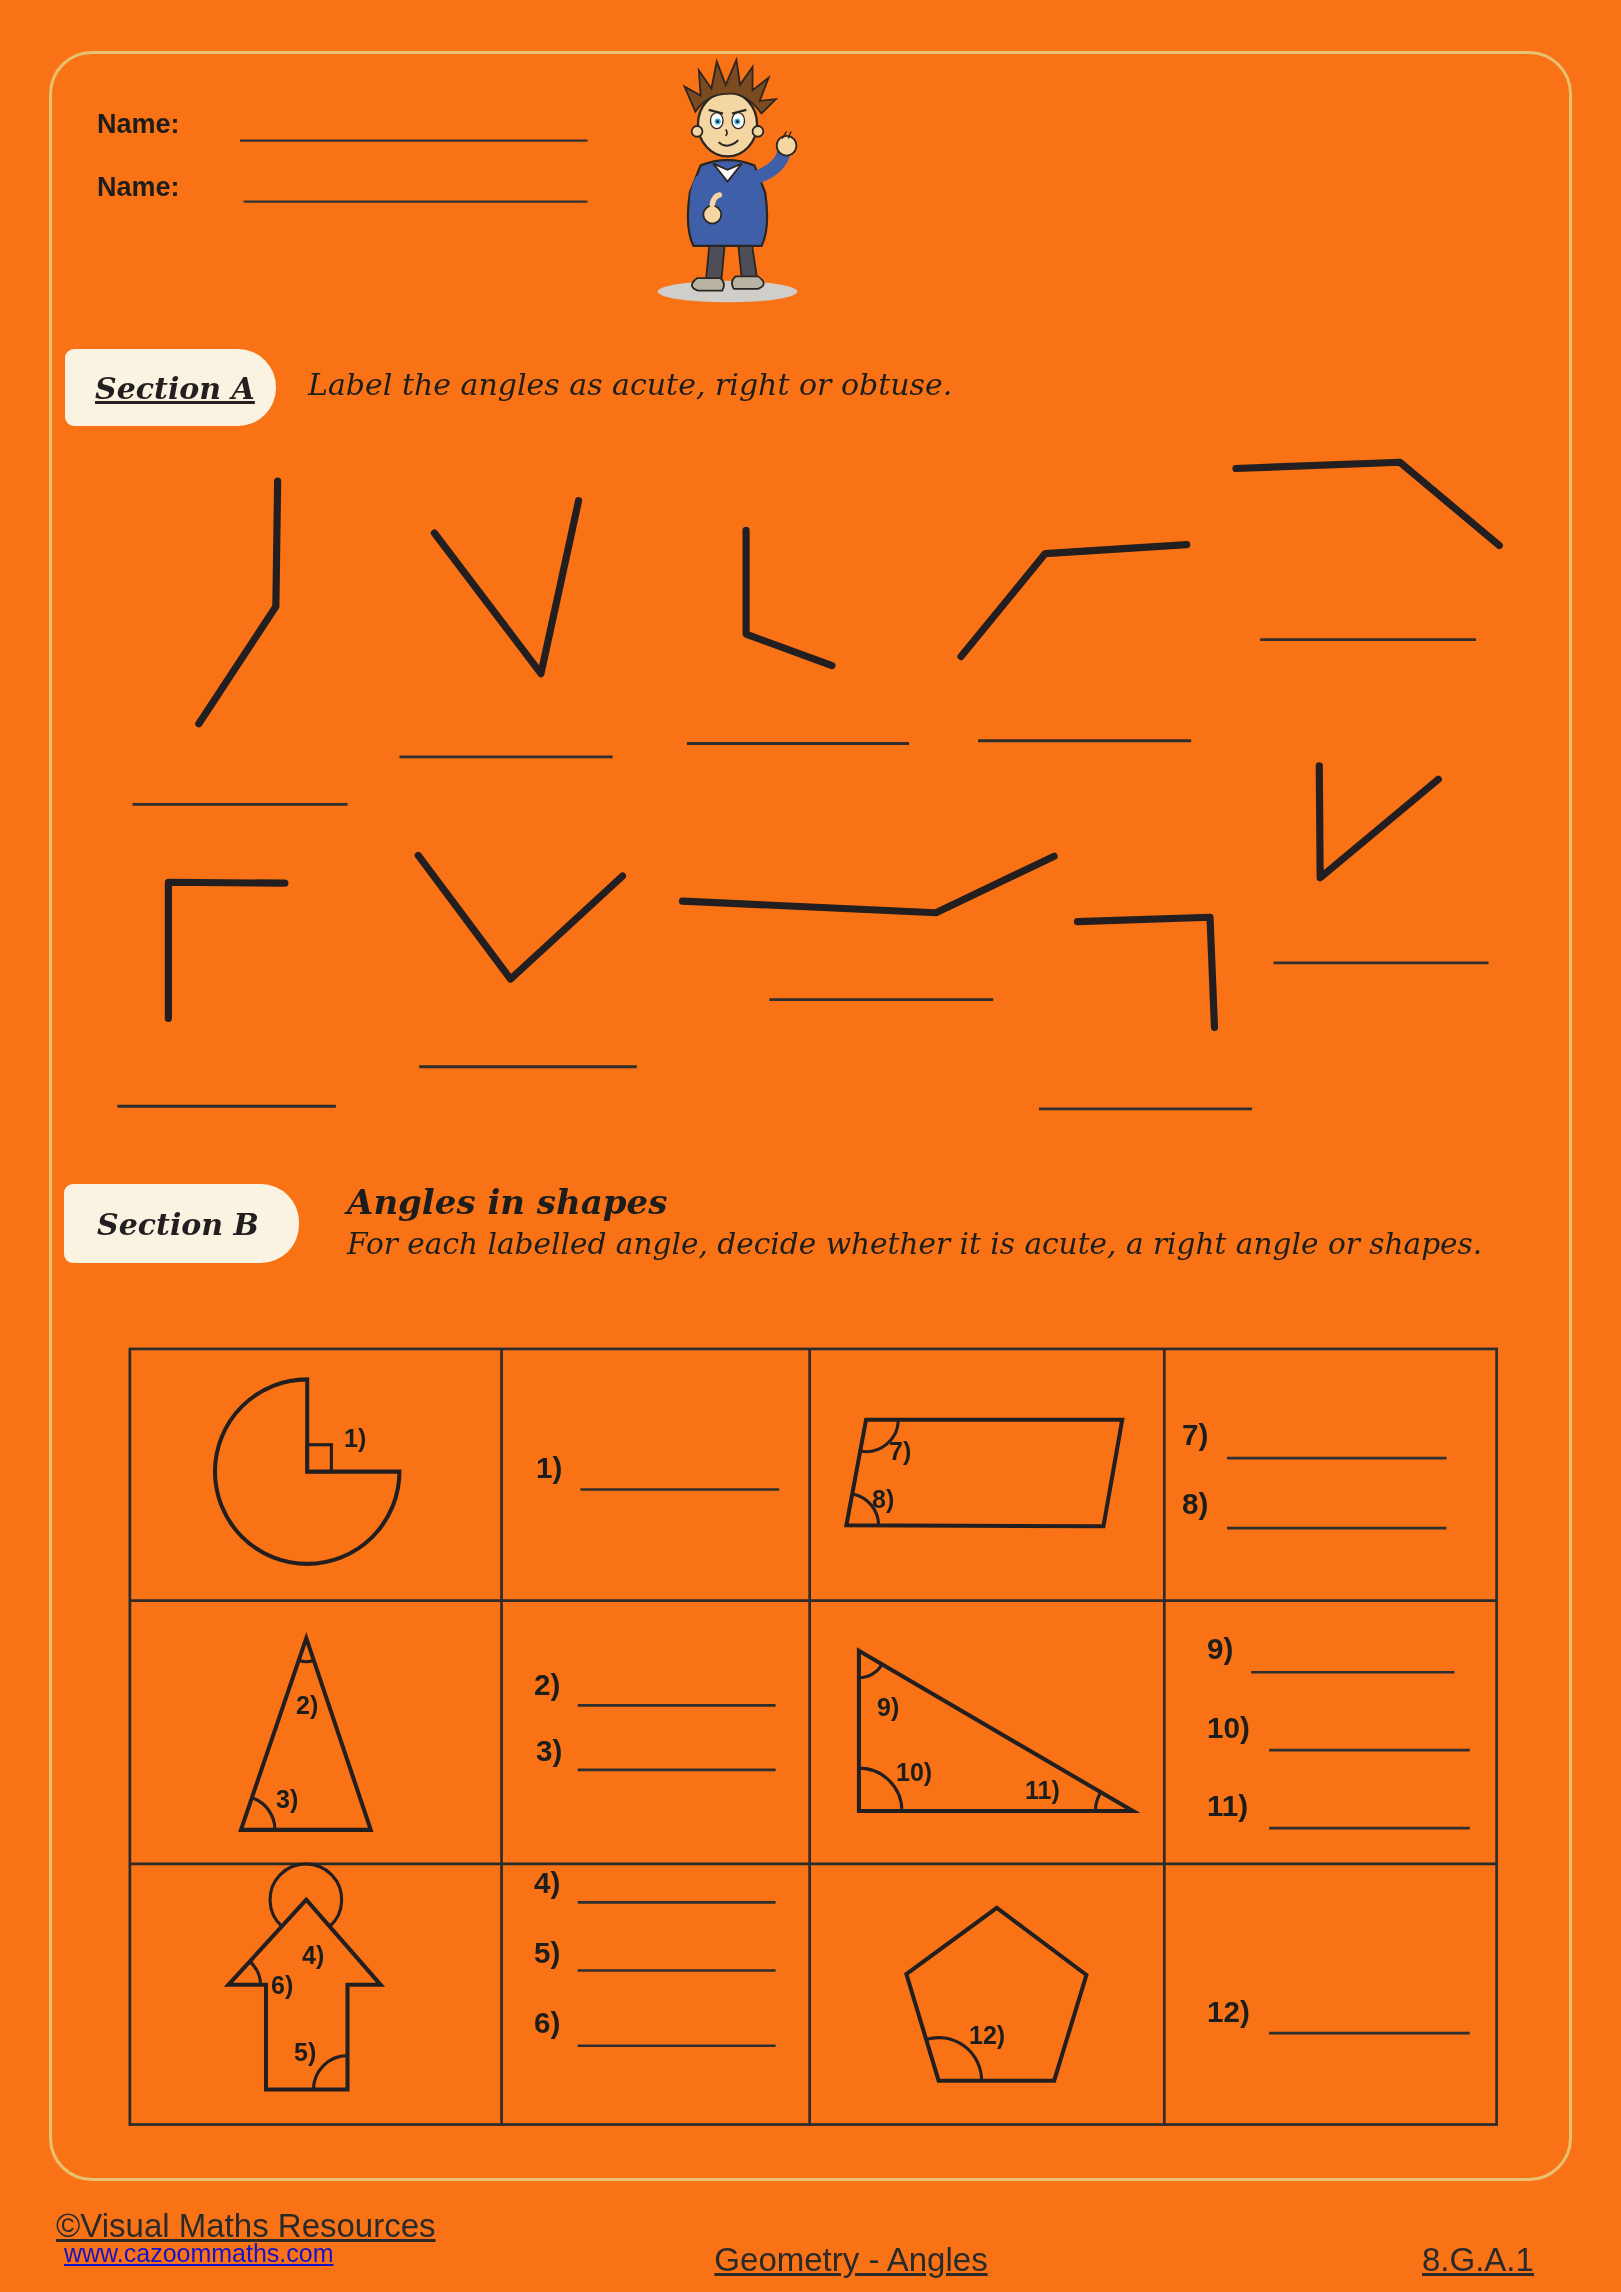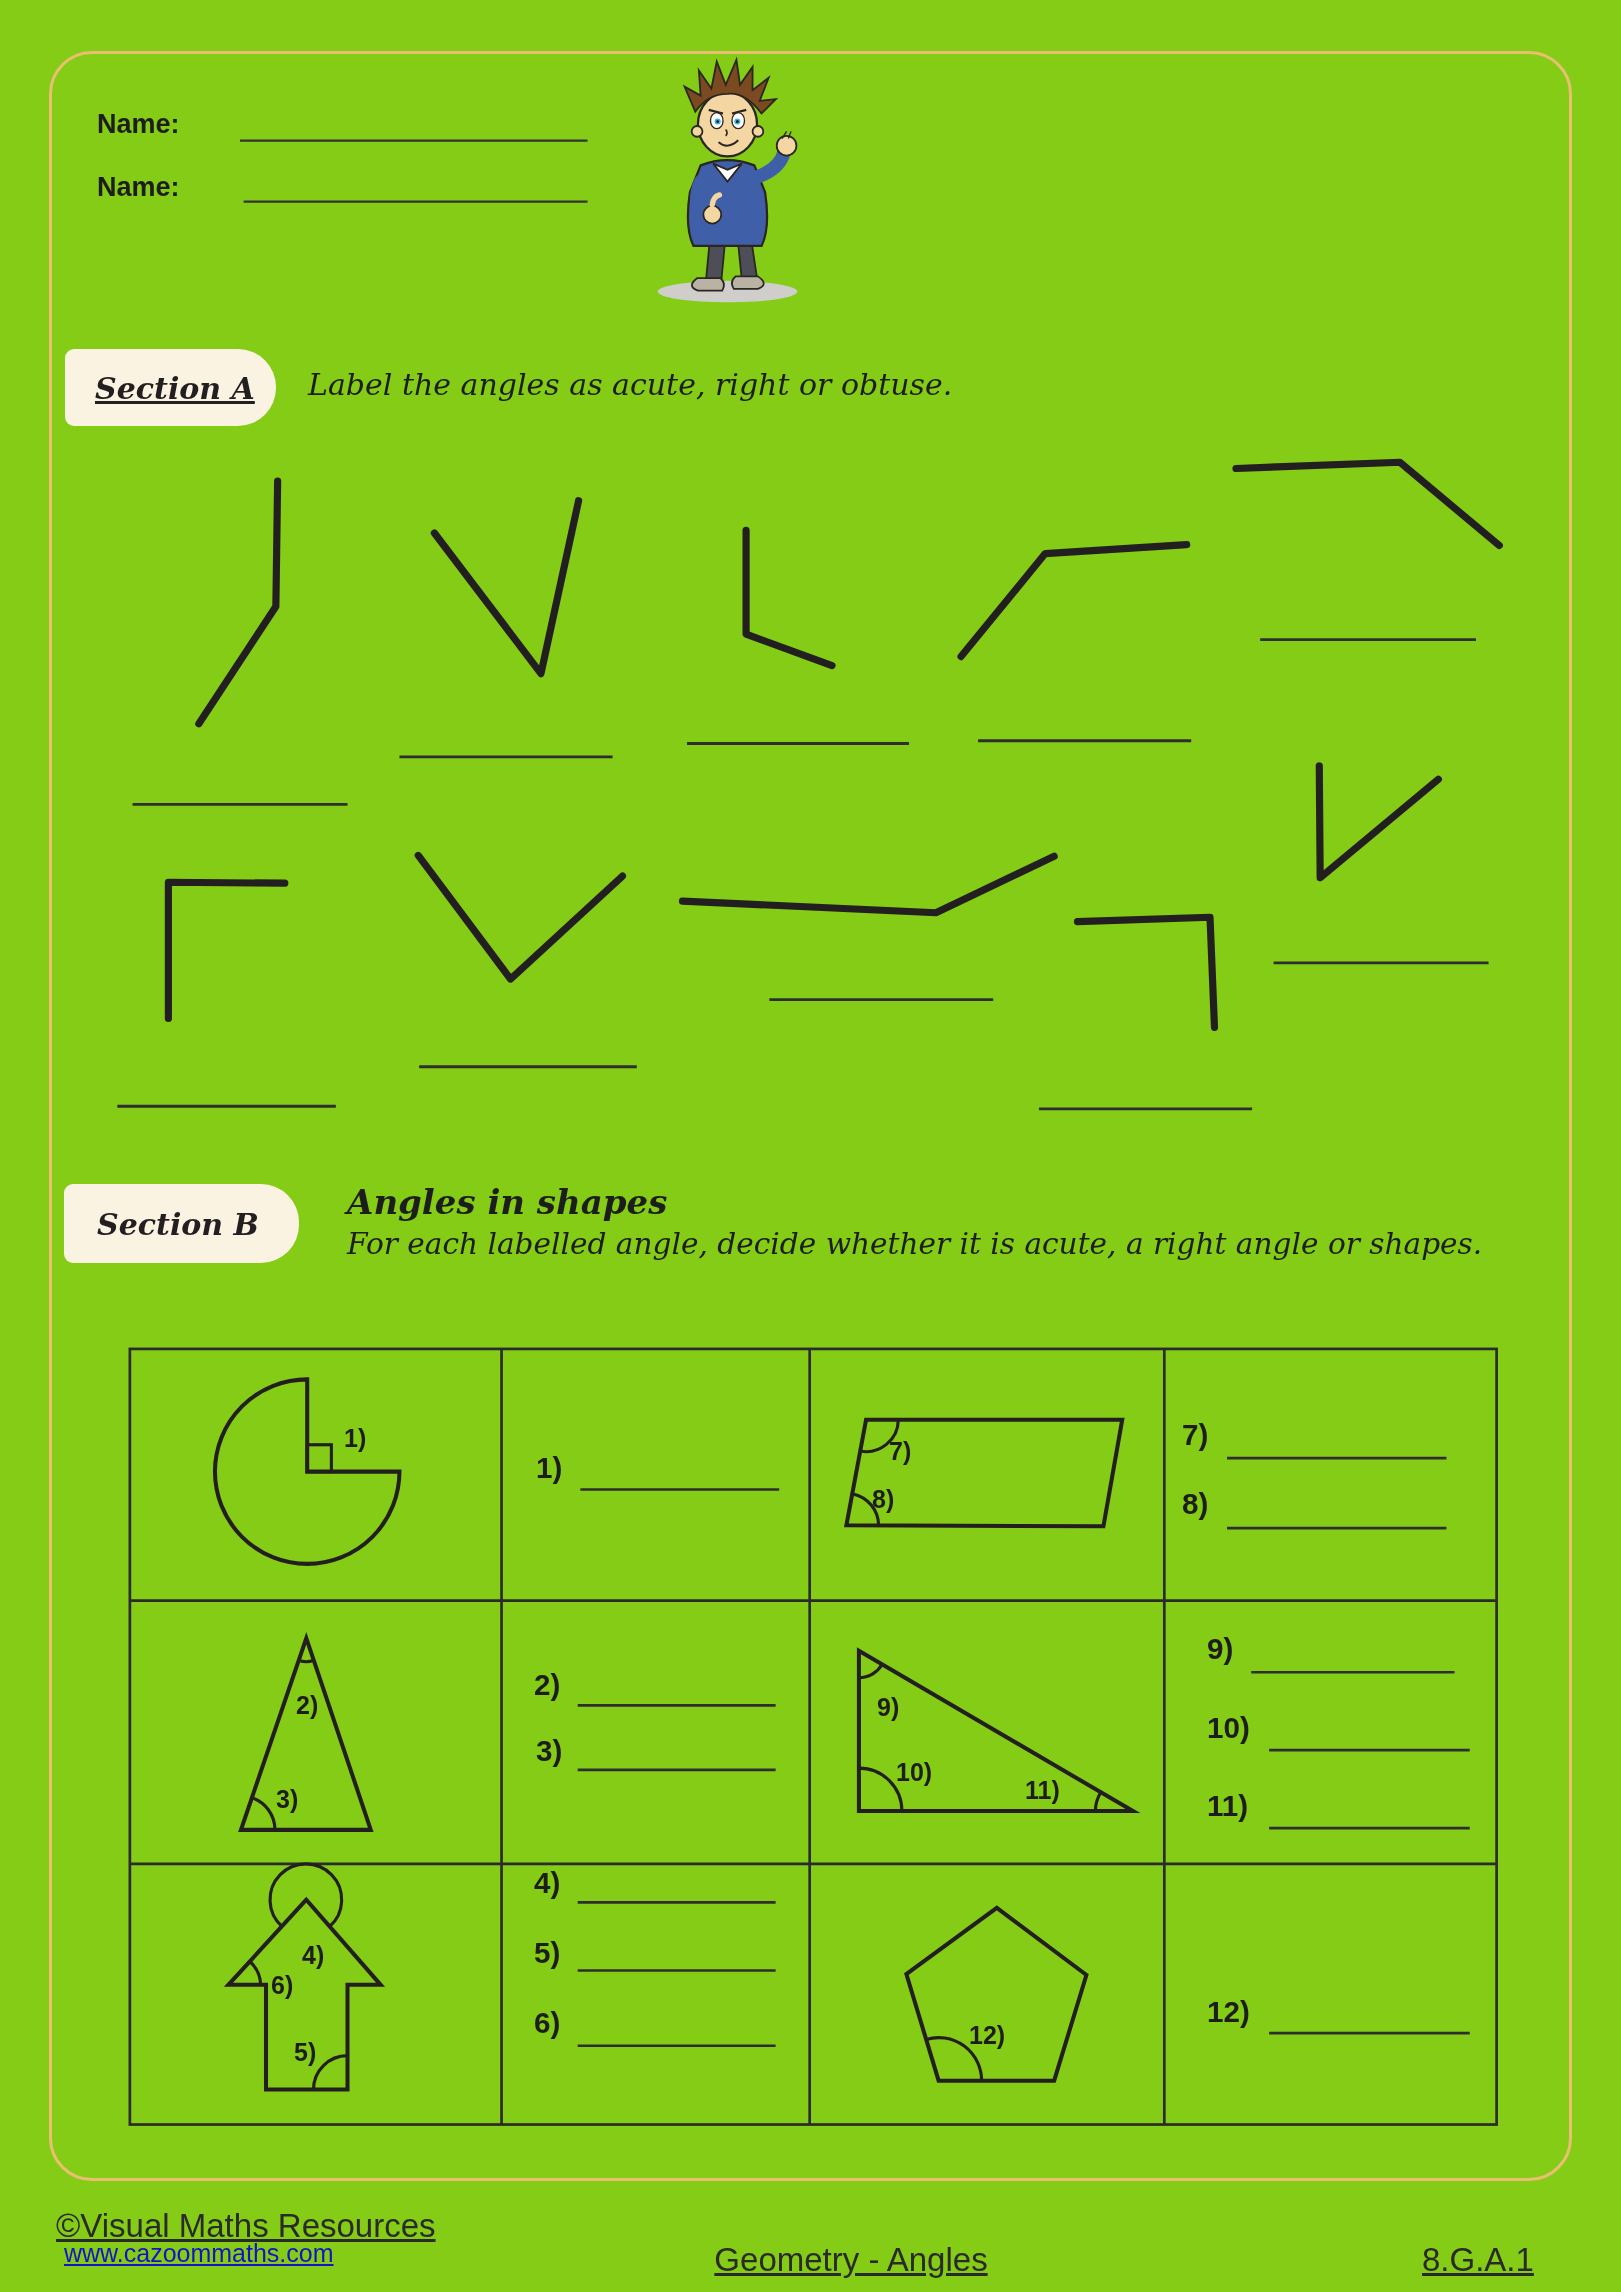--- a/index.html
+++ b/index.html
@@ -1,16 +1,16 @@
 <!DOCTYPE html>
 <html style="font-size:14.3px"><head>
 <meta charset="utf-8">
 <style>
   html,body{margin:0;padding:0;background:#fff;}
-  .page{position:relative;width:1622px;height:2293px;background:#84cc16;overflow:hidden;
+  .page{position:relative;width:1622px;height:2293px;background:#f97316;overflow:hidden;
         font-family:"Liberation Sans", sans-serif;color:#231f20;}
   .frame{position:absolute;left:49px;top:51px;width:1517px;height:2124px;
          border:3.6px solid #e9bf70;border-radius:43px;}
   .abs{position:absolute;white-space:nowrap;}
   .lbl{font-weight:bold;font-size:27px;color:#1d1d1b;}
   .title-box{position:absolute;left:793px;top:85px;width:740px;height:146px;background:#fdfcf4;
              border:3.6px solid #1d1d1b;border-radius:30px;box-sizing:border-box;}
   .title-text{position:absolute;left:36px;top:36px;font-size:48px;font-weight:bold;color:#262626;
               letter-spacing:-0.9px;}
   .logo{position:absolute;right:38px;top:50px;width:59px;height:70px;background:#111;}

